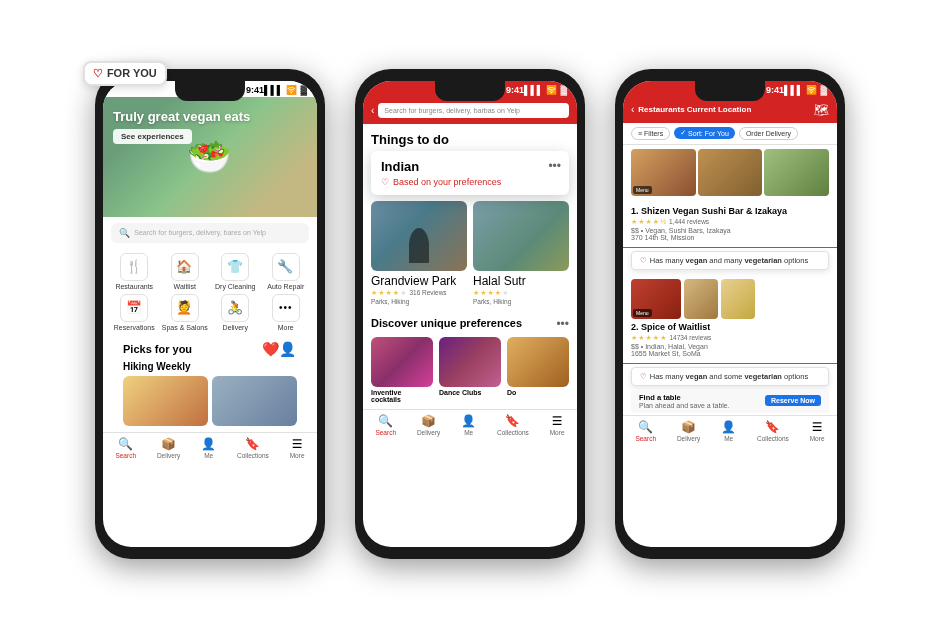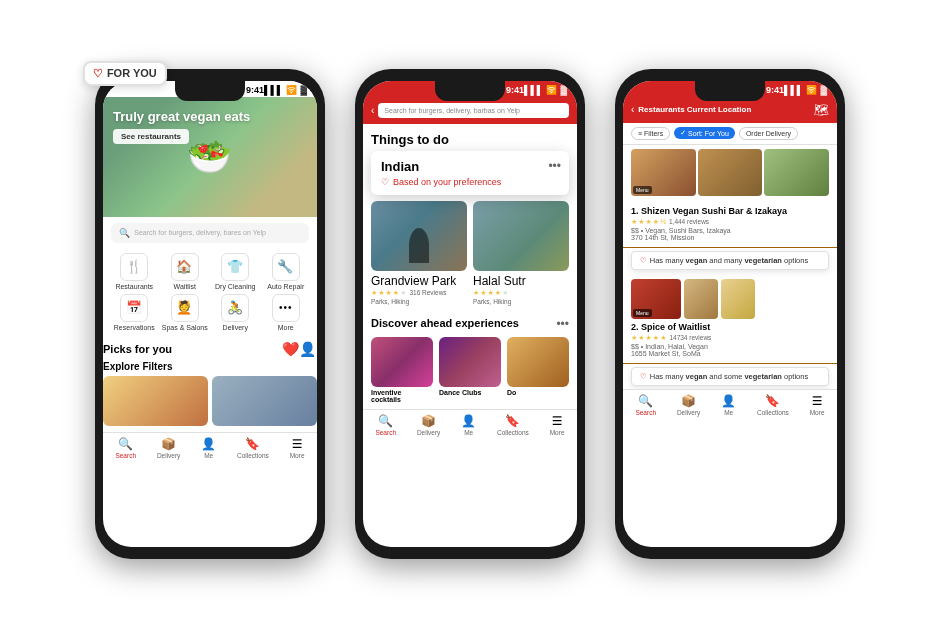--- a/index.html
+++ b/index.html
@@ -153,21 +153,21 @@
       font-size: 13px;
       background: #fff;
     }
     .icon-label {
       font-size: 7px;
       color: #333;
       text-align: center;
     }
 
     .picks-section {
-      padding: 6px 0;
+      padding: 6px 20px;
     }
     .picks-header {
       display: flex;
       justify-content: space-between;
       align-items: center;
       margin-bottom: 4px;
     }
     .picks-title {
       font-size: 11px;
       font-weight: 700;
@@ -485,21 +485,21 @@
       <div class="status-icons">
         <span>▌▌▌</span>
         <span>🛜</span>
         <span>▓</span>
       </div>
     </div>
 
     <div class="phone1-hero">
       <div class="hero-food">🥗</div>
       <div class="phone1-hero-text">Truly great vegan eats</div>
-      <div class="see-restaurants-btn">See restaurants</div>
+      <div class="see-restaurants-btn">See experiences</div>
     </div>
 
     <div class="phone1-search">
       <div class="search-bar">
         <span class="search-icon">🔍</span>
         <span style="font-size:7px;color:#aaa;">Search for burgers, delivery, bares on Yelp</span>
       </div>
     </div>
 
     <div class="icon-grid">
@@ -535,21 +535,21 @@
         <div class="icon-box" style="font-size:10px;letter-spacing:1px;">•••</div>
         <span class="icon-label">More</span>
       </div>
     </div>
 
     <div class="picks-section">
       <div class="picks-header">
         <span class="picks-title">Picks for you</span>
         <span style="color:#d32323;font-size:14px;">❤️👤</span>
       </div>
-      <div class="explore-weekly">Explore Filters</div>
+      <div class="explore-weekly">Hiking Weekly</div>
       <div class="picks-images">
         <div class="picks-img1"></div>
         <div class="picks-img2"></div>
       </div>
     </div>
 
     <div class="bottom-nav">
       <div class="nav-item nav-active">
         <span class="nav-icon">🔍</span>
         <span class="nav-label">Search</span>
@@ -630,21 +630,21 @@
           <span class="star">★</span>
           <span class="star">★</span>
           <span class="star" style="color:#ddd;">★</span>
         </div>
         <div class="place-type">Parks, Hiking</div>
       </div>
     </div>
 
     <div class="discover-section">
       <div class="discover-header">
-        <span class="discover-title">Discover ahead experiences</span>
+        <span class="discover-title">Discover unique preferences</span>
         <span style="color:#666;font-size:12px;">•••</span>
       </div>
       <div class="experiences-row">
         <div class="exp-card">
           <div class="exp-img cocktails-img"></div>
           <div class="exp-name">Inventive cocktails</div>
         </div>
         <div class="exp-card">
           <div class="exp-img dance-img"></div>
           <div class="exp-name">Dance Clubs</div>
@@ -770,20 +770,27 @@
       </div>
       <div class="restaurant-meta">$$ • Indian, Halal, Vegan</div>
       <div class="restaurant-addr">1655 Market St, SoMa</div>
     </div>
 
     <div class="vegan-badge">
       <span style="color:#d32323;">♡</span>
       <span>Has many <strong>vegan</strong> and some <strong>vegetarian</strong> options</span>
     </div>
 
+    <div class="reserve-row">
+      <div>
+        <div style="font-size:7.5px;font-weight:600;color:#000;">Find a table</div>
+        <div style="font-size:7px;color:#666;">Plan ahead and save a table.</div>
+      </div>
+      <div class="reserve-btn">Reserve Now</div>
+    </div>
 
     <div class="bottom-nav">
       <div class="nav-item nav-active">
         <span class="nav-icon">🔍</span>
         <span class="nav-label">Search</span>
       </div>
       <div class="nav-item">
         <span class="nav-icon">📦</span>
         <span class="nav-label">Delivery</span>
       </div>

